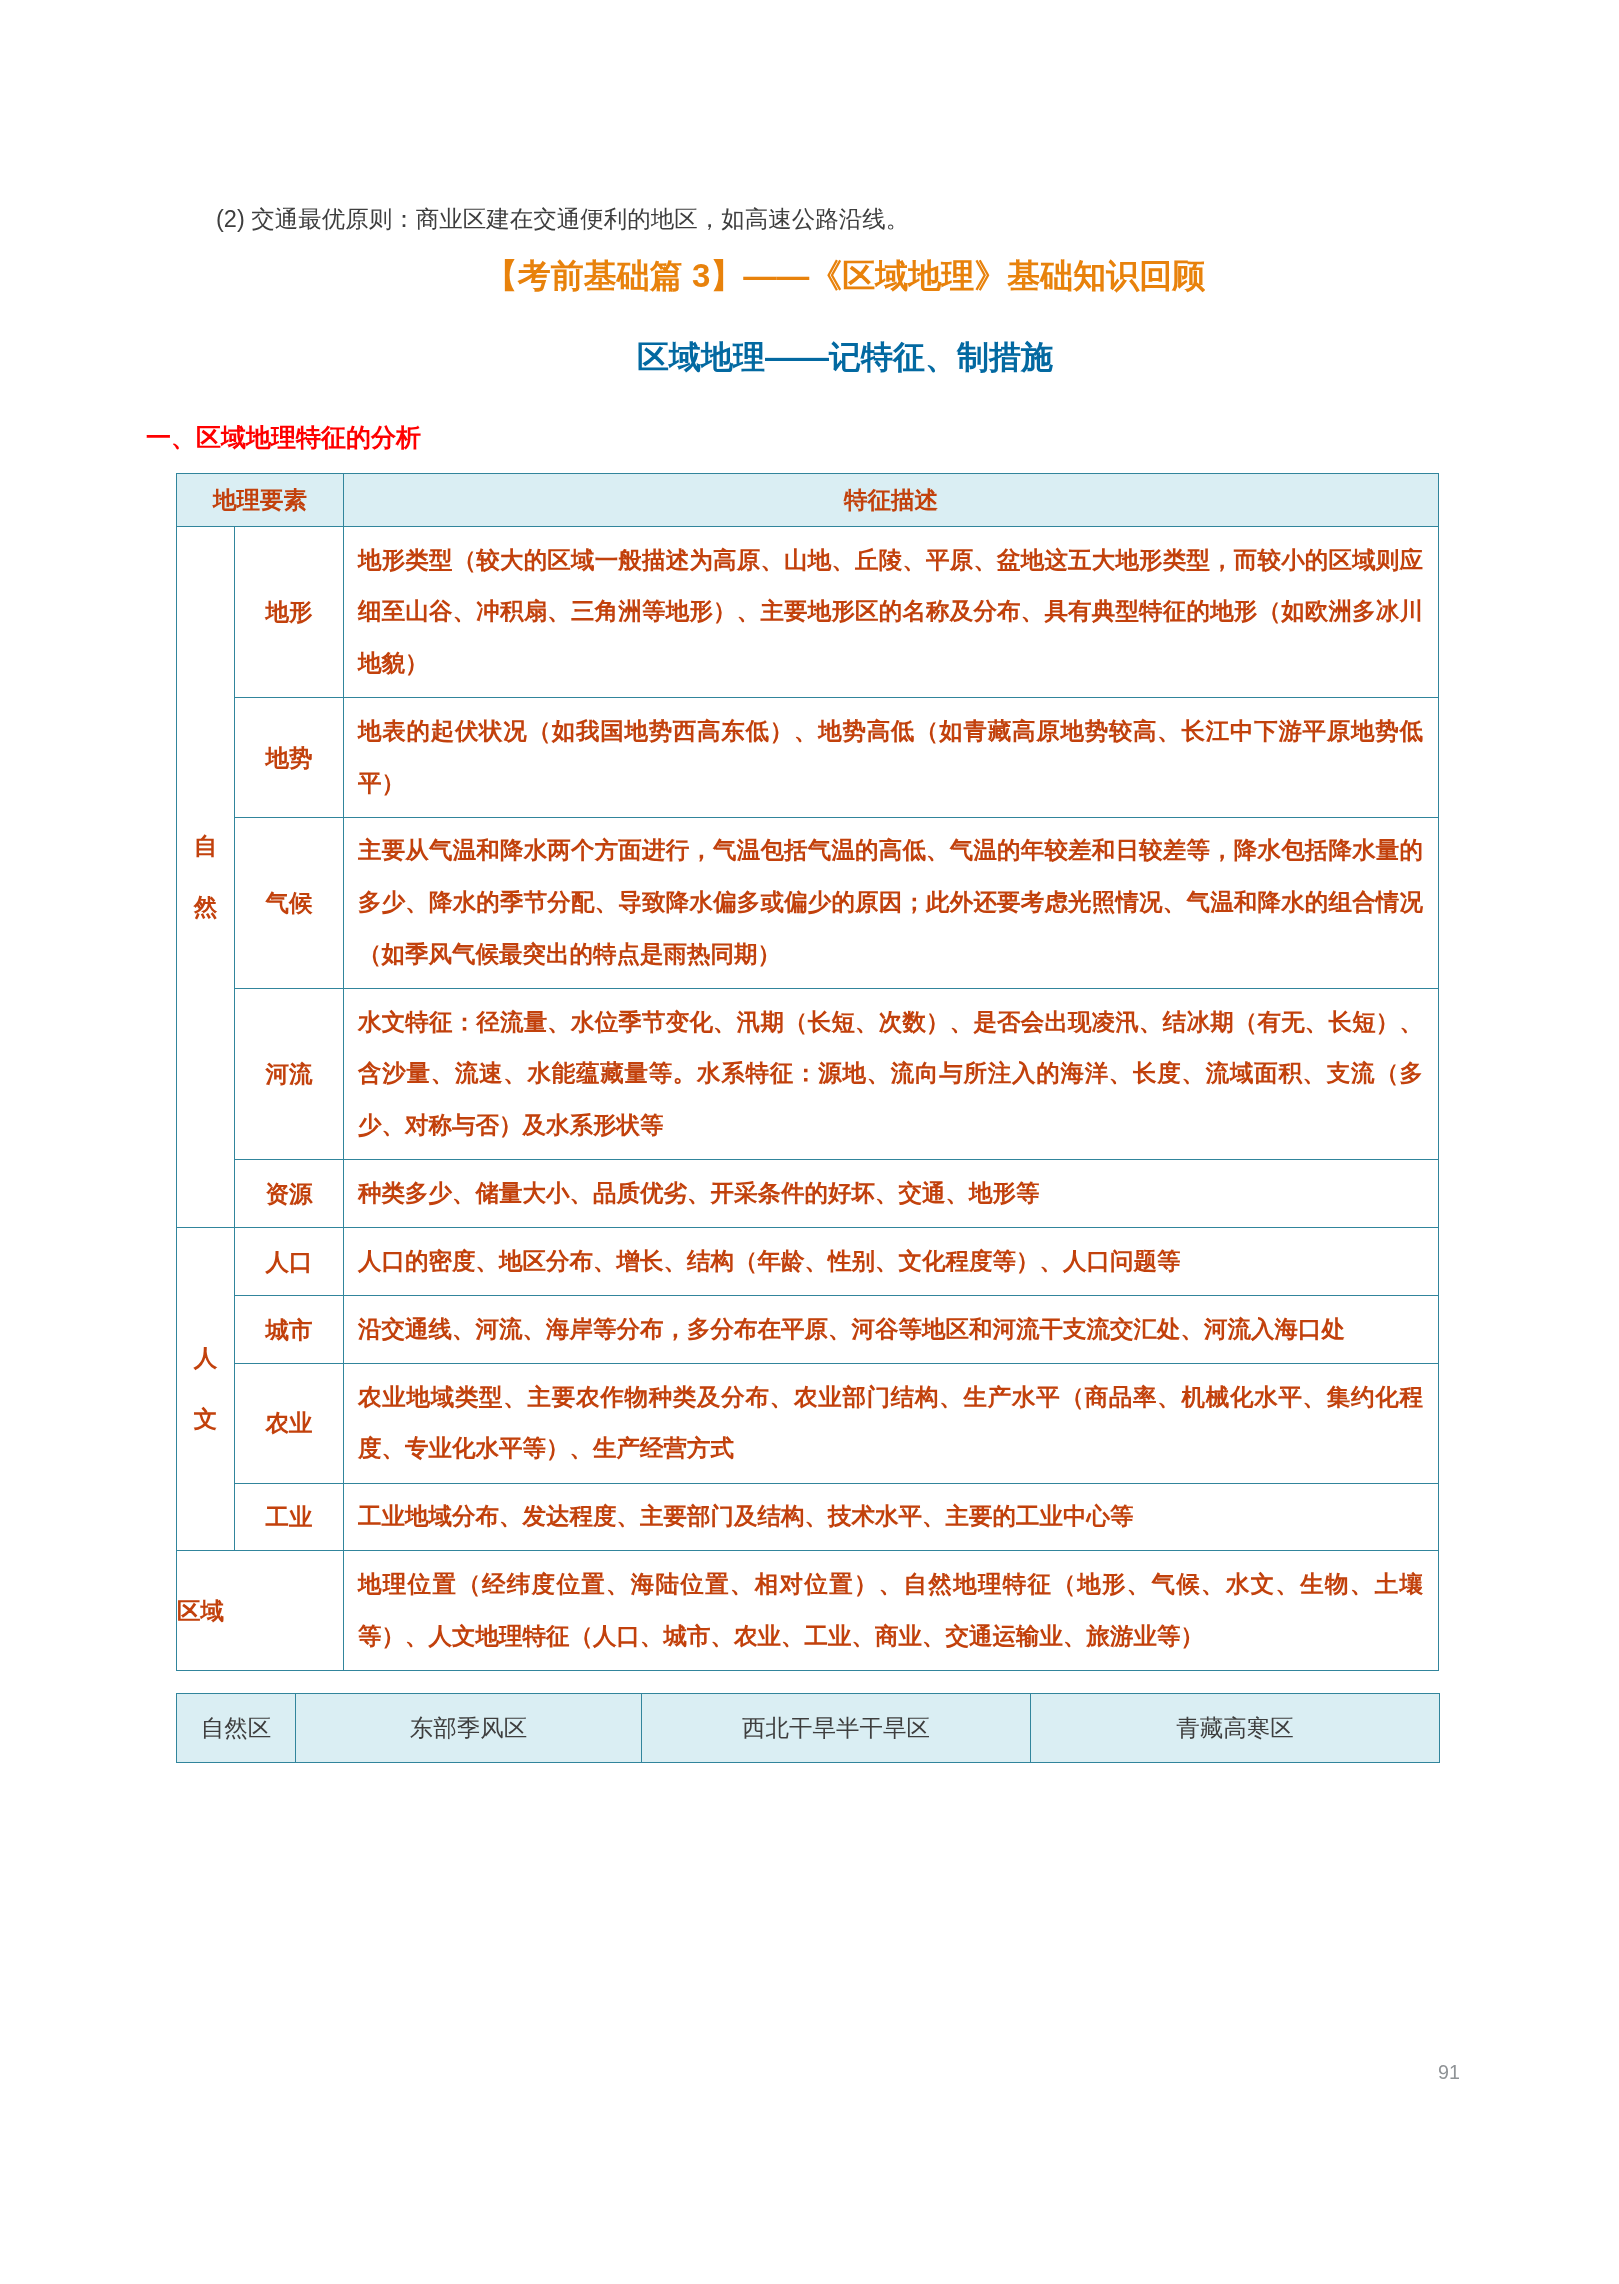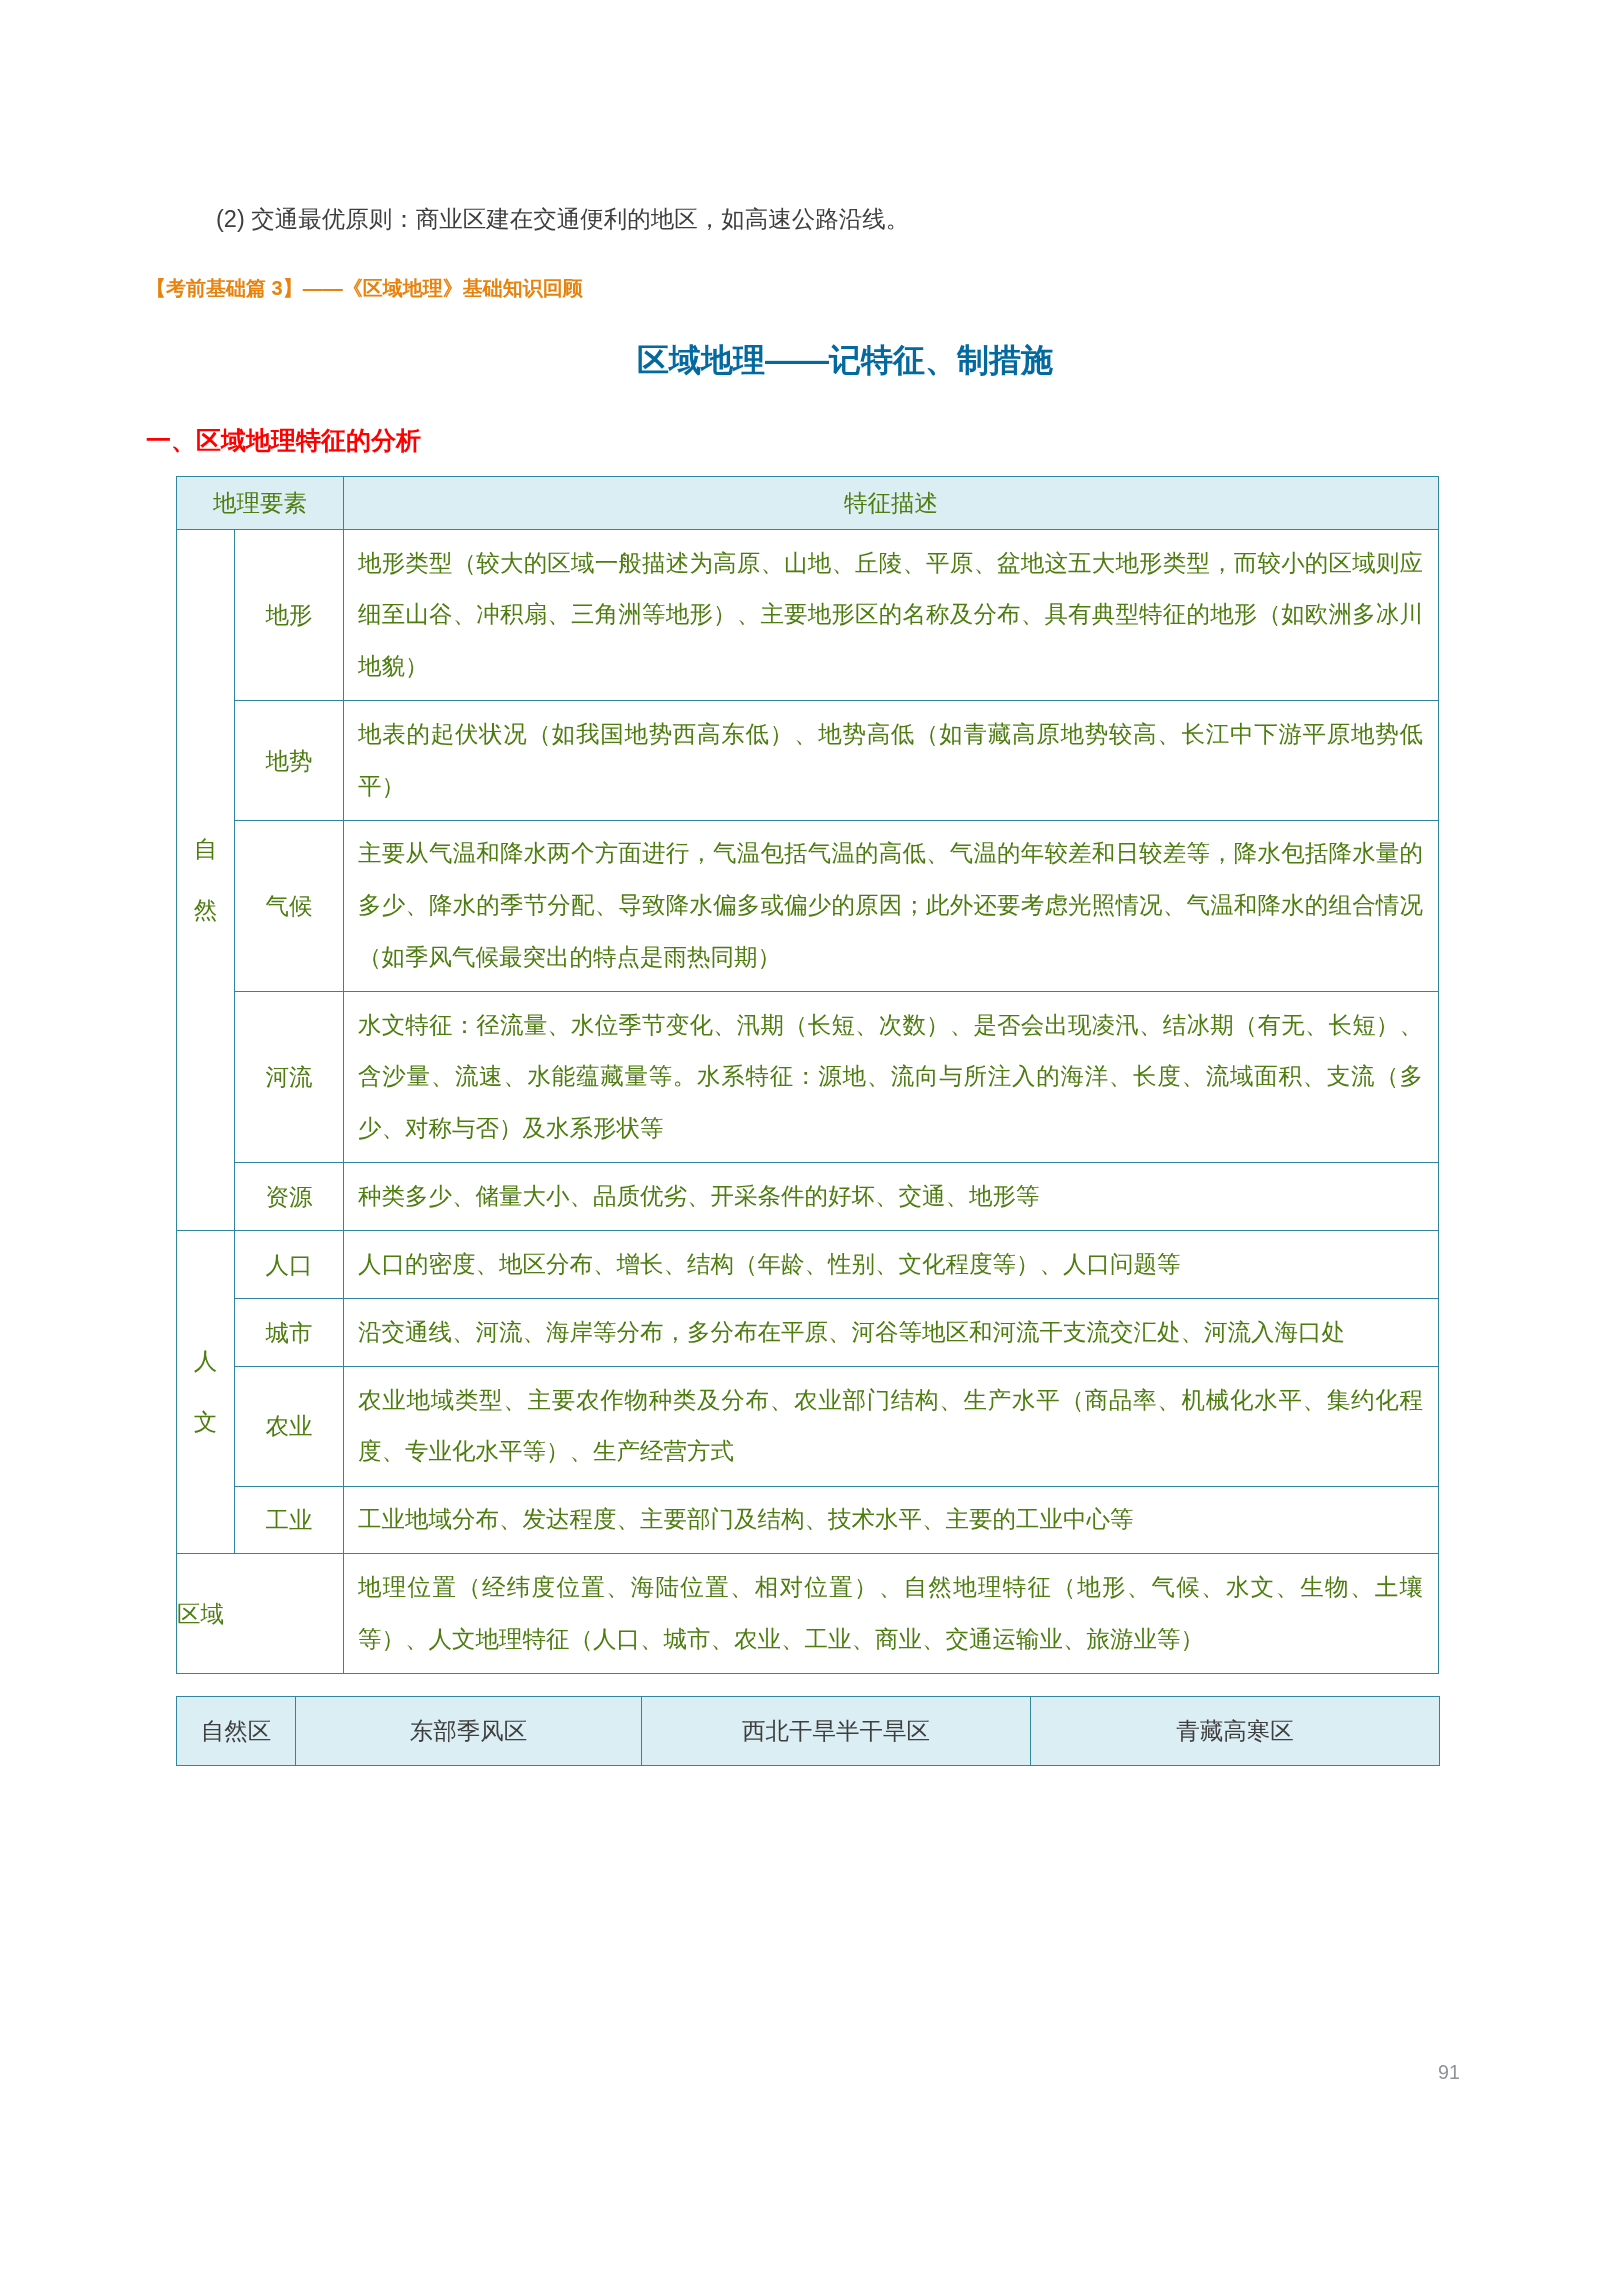--- a/index.html
+++ b/index.html
@@ -15,22 +15,23 @@
   .content {
     padding: 202px 76px 0 146px;
   }
   .intro-line {
     font-size: 23.5px;
     line-height: 1.45;
     margin-left: 70px;
     color: #3e3e3e;
   }
   .title-orange {
-    margin-top: 39px;
-    font-size: 20px;
+    margin-top: 18px;
+    text-align: center;
+    font-size: 33px;
     font-weight: bold;
     color: #e8820c;
   }
   .title-green {
     margin-top: 37px;
     text-align: center;
     font-size: 32px;
     font-weight: bold;
     color: #0369a1;
   }
@@ -43,22 +44,22 @@
   table.geo-table {
     border-collapse: collapse;
     margin: 19px 0 0 30px;
     width: 1263px;
     table-layout: fixed;
     font-size: 23.5px;
   }
   table.geo-table td, table.geo-table th {
     border: 1.6px solid #31859c;
     vertical-align: middle;
-    font-weight: normal;
-    color: #4d7c0f;
+    font-weight: bold;
+    color: #c2410c;
   }
   .thead-cell {
     background: #daeef3;
     height: 53px;
     text-align: center;
   }
   .col-group  { width: 58px;  }
   .col-cat    { width: 109px; }
   .col-desc   { width: 1095px; }
   .cell-group {

